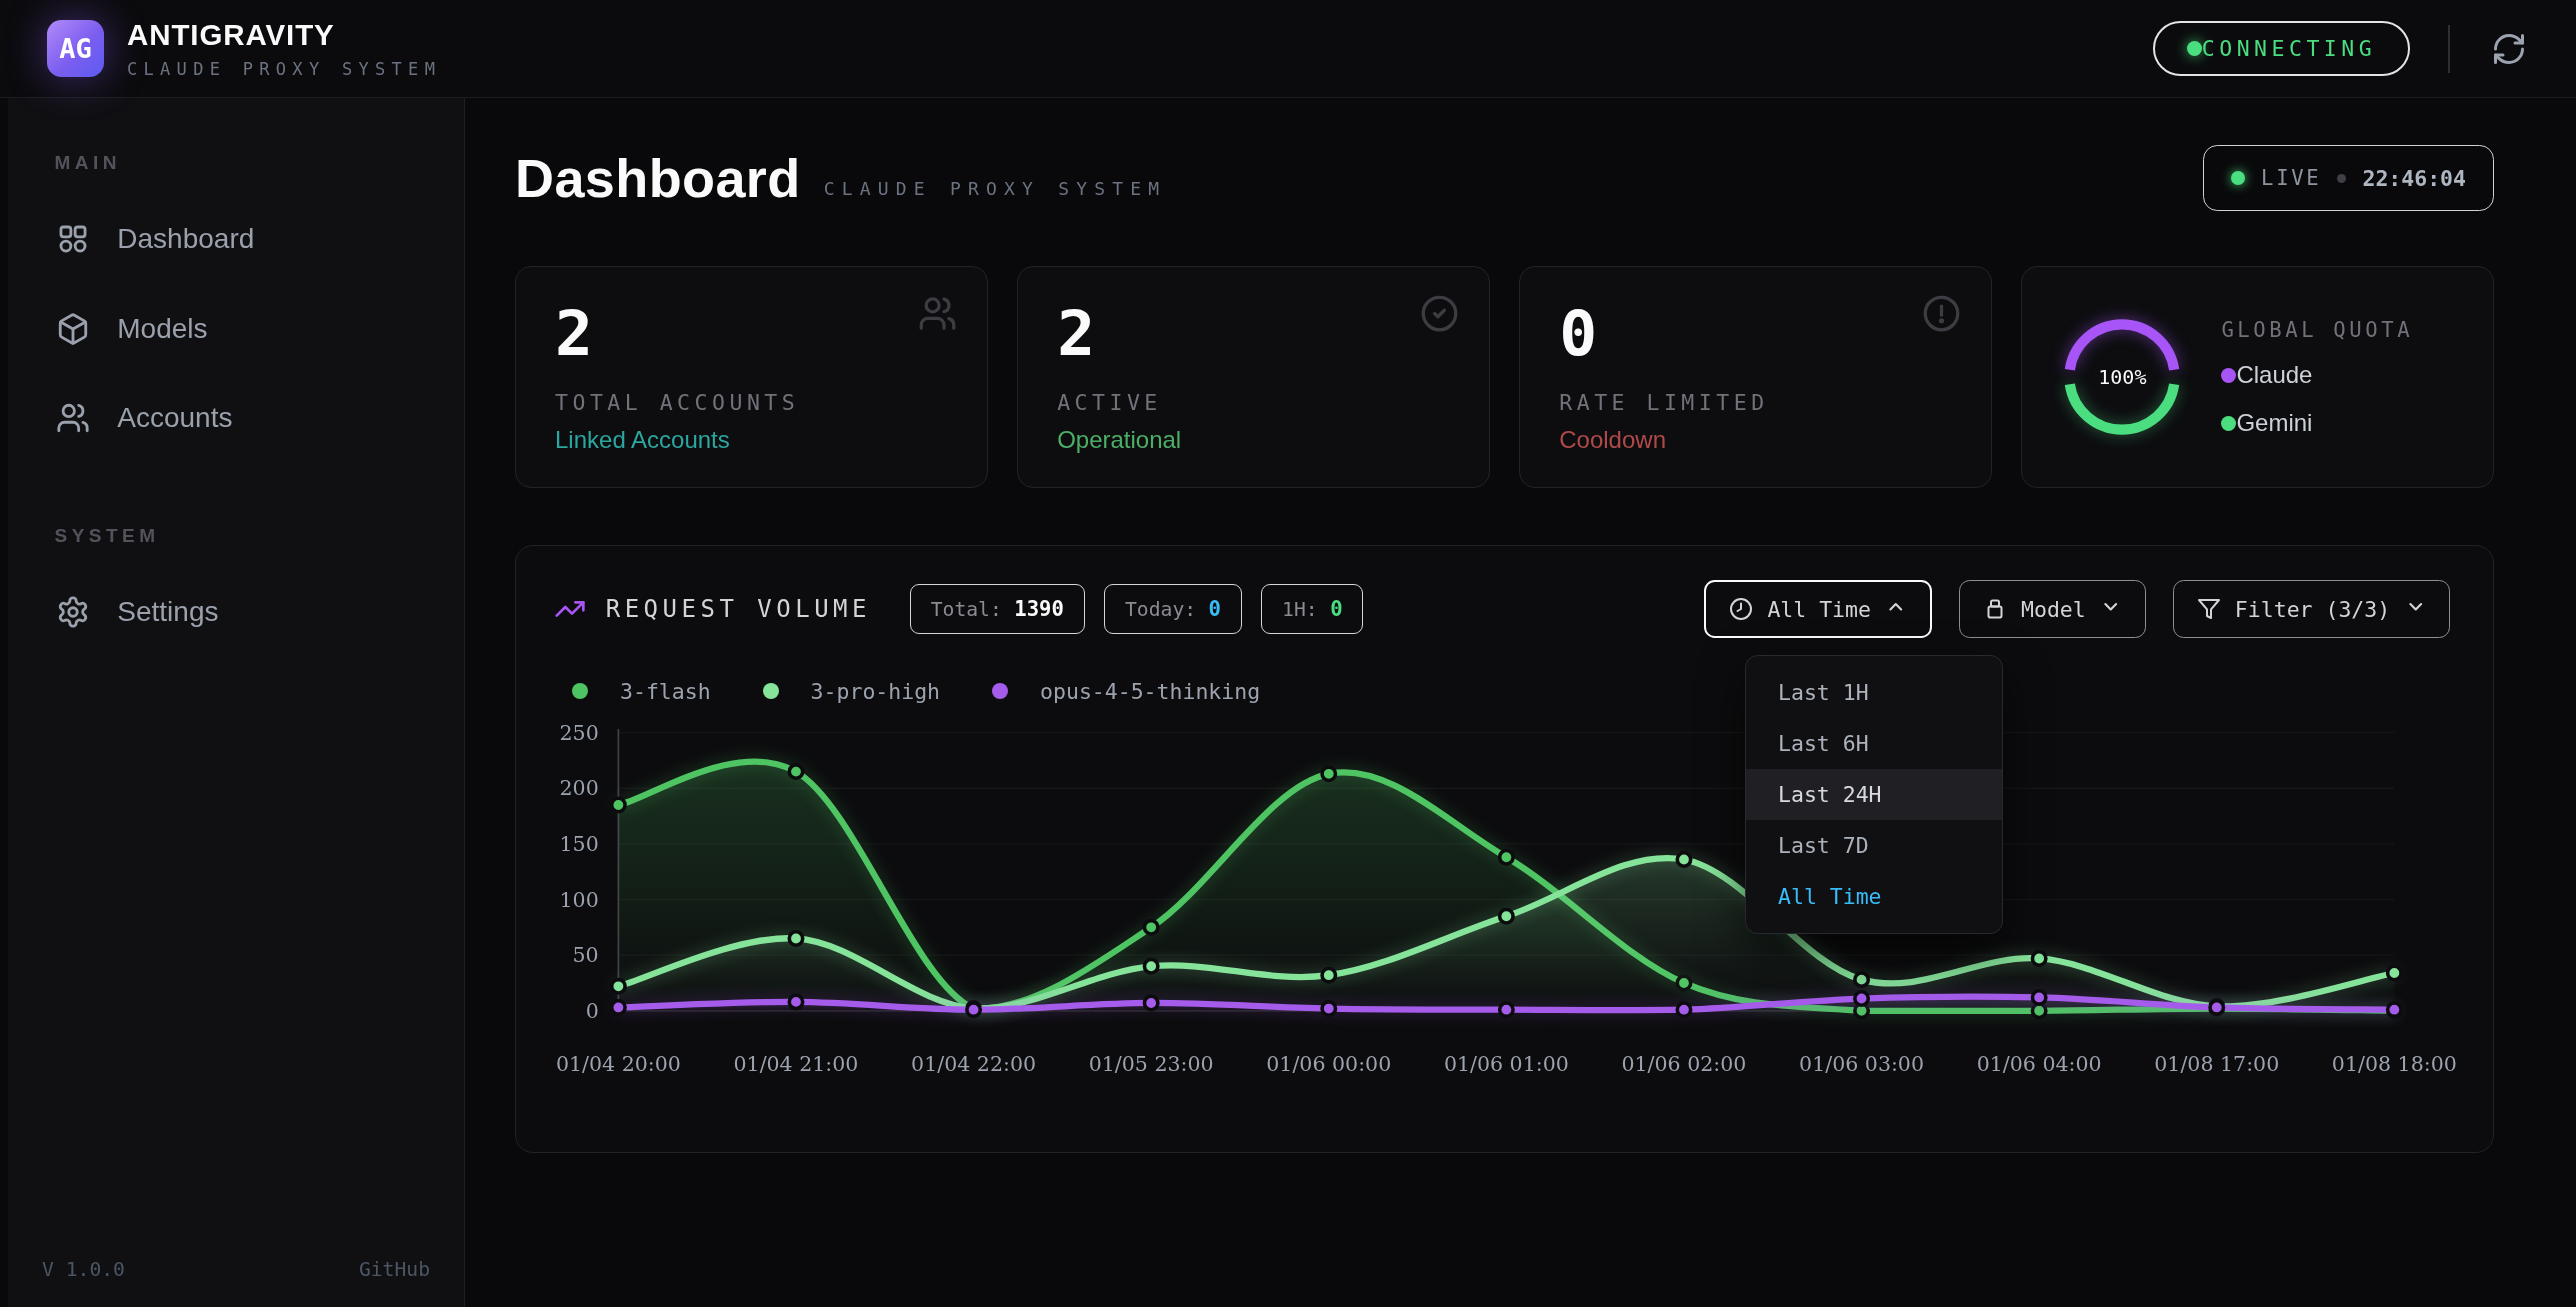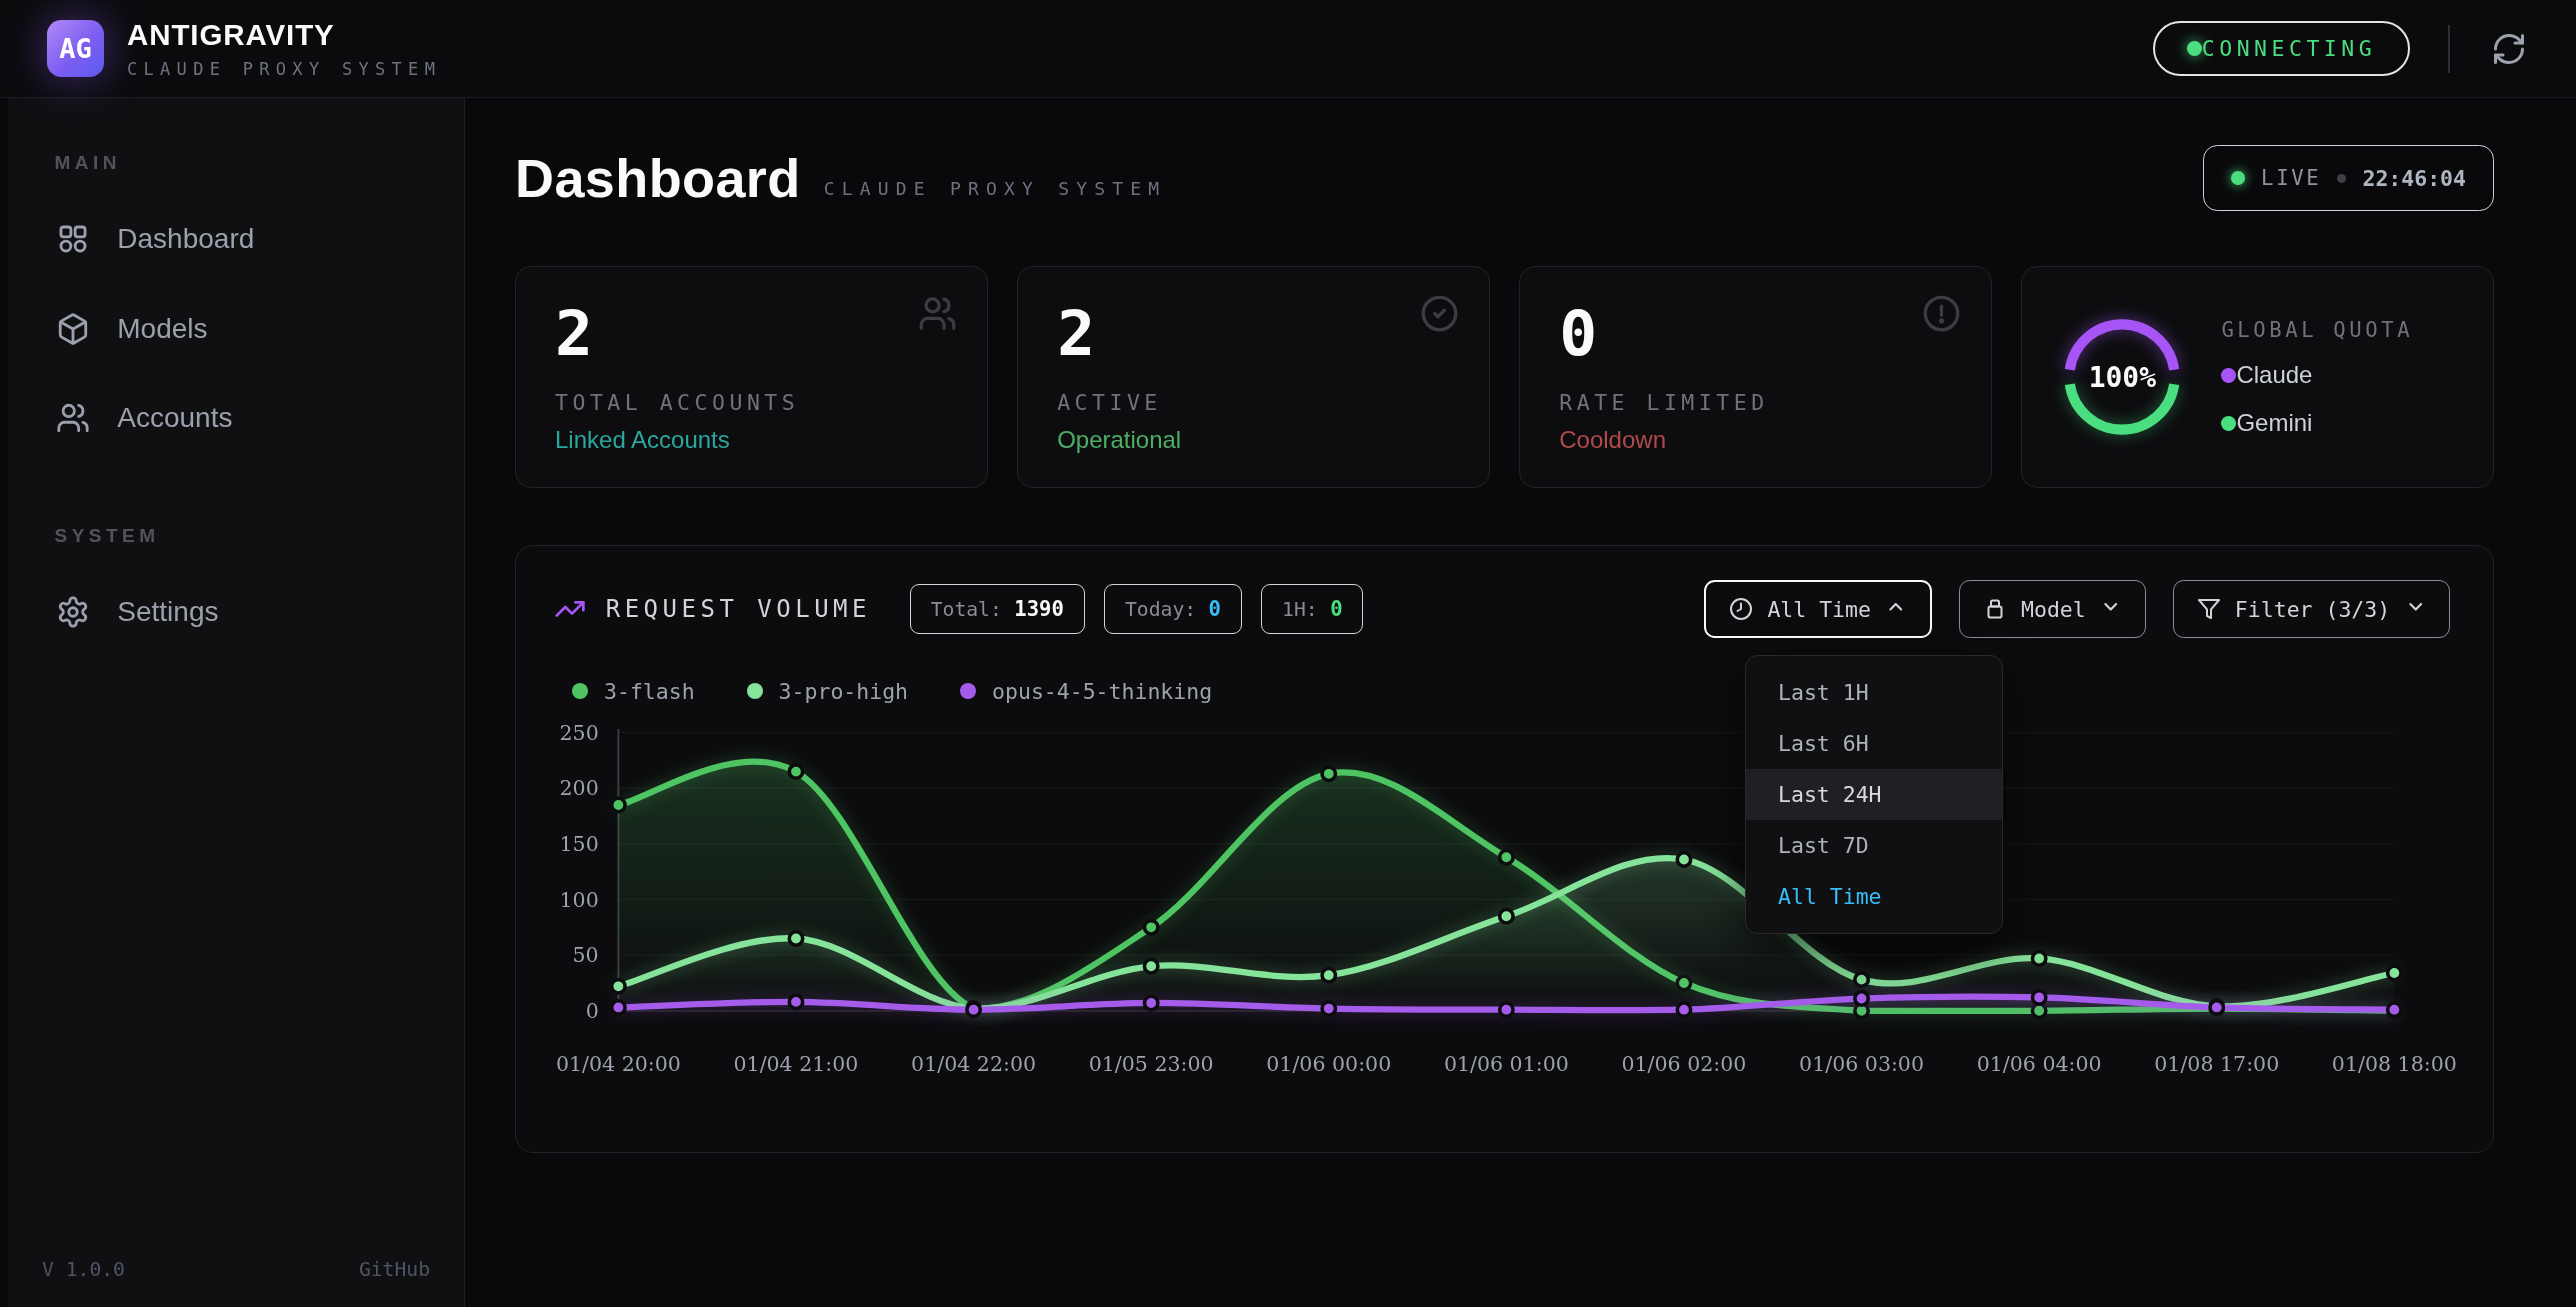--- a/index.html
+++ b/index.html
@@ -57,21 +57,21 @@
           padding:32px 39px; }
   .card-icon { position:absolute; top:27px; right:30px; color:#3c3c42; }
   .card-icon svg { width:39px; height:39px; }
   .card-value { font-family:"DejaVu Sans Mono", monospace; font-size:63px; font-weight:bold; color:#fafafa; line-height:1.1; }
   .card-label { font-size:21.5px; letter-spacing:4.5px; color:#71717a; margin-top:21.5px; }
   .card-sub { font-size:24px; margin-top:10.7px; }
   .card-quota { display:flex; align-items:center; gap:38px; }
   .donut-wrap { position:relative; width:122px; height:122px; flex:none; }
   .donut-wrap svg { width:122px; height:122px; overflow:visible; }
   .donut-pct { position:absolute; inset:0; display:flex; align-items:center; justify-content:center;
-               font-size:28px; font-weight:bold; color:#fafafa; font-family:"DejaVu Sans Mono", monospace; }
+               font-size:20px; font-weight:normal; color:#fafafa; font-family:"DejaVu Sans Mono", monospace; }
   .quota-label { font-size:20.6px; letter-spacing:3.6px; color:#71717a; }
   .quota-row { display:flex; align-items:center; gap:0; margin-top:19.7px; }
   .quota-dot { width:15px; height:15px; border-radius:50%; }
   .quota-name { font-size:24px; color:#cdd2d9; }
 
   
   .panel { position:relative; margin-top:57px; height:608px; background:#0c0c0e; border:1.8px solid #232327;
            border-radius:18px; padding:34px 43px 0 38px; }
   .panel-head { display:flex; align-items:center; }
   .trend-icon { color:#a855f7; display:flex; }
@@ -83,21 +83,21 @@
   .pill-value { font-size:20.6px; font-weight:bold; }
   .panel-btns { margin-left:auto; display:flex; gap:27px; }
   .pbtn { display:flex; align-items:center; gap:14.3px; border-radius:10.7px; padding:13.4px 23px;
           font-size:21.5px; color:#d4d4d8; font-family:"DejaVu Sans Mono", monospace; cursor:pointer; }
   .pbtn svg { width:24px; height:24px; }
   .pbtn .chev svg { width:21.5px; height:21.5px; }
   .pbtn-active { border:2.7px solid #fafafa; }
   .pbtn-plain { border:1.8px solid #8e8e96; }
 
   .legend { display:flex; gap:52px; margin:41px 0 0 18px; }
-  .legend-item { display:flex; align-items:center; gap:16px; }
+  .legend-item { display:flex; align-items:center; gap:32px; }
   .legend-dot { width:16px; height:16px; border-radius:50%; }
   .legend-name { font-size:21.5px; color:#9ca3af; font-family:"DejaVu Sans Mono", monospace; }
 
   .chart-wrap { margin-top:7.2px; }
   #chart { overflow:visible; display:block; }
 
   
   .menu { position:absolute; left:1229px; top:109px; width:258px; background:#101013;
           border:1.8px solid #2a2a2e; border-radius:12.5px; padding:10.7px 0; z-index:40;
           box-shadow:0 18px 45px rgba(0,0,0,.6); }

